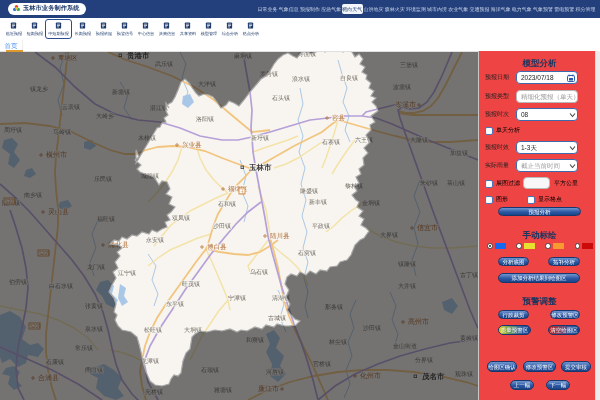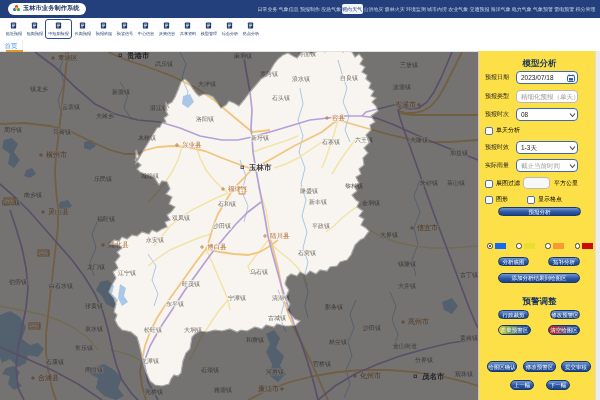--- a/index.html
+++ b/index.html
@@ -10,21 +10,21 @@
 .topmenu .mi.act { background:#f2f5fb; color:#1e3a6b; border-radius:2px; }
 .row2 { position:absolute; left:0; top:18px; width:600px; height:22px; background:#fff; display:flex; align-items:center; padding-left:3px; }
 .r2i { display:flex; flex-direction:column; align-items:center; width:21px; flex:none; }
 .r2i .ic { width:7px; height:7px; margin-bottom:1px; }
 .r2i .tx { font-size:5px; color:#1e3a6b; white-space:nowrap; transform:scale(0.82); }
 .r2i.sel { border:1px solid #2a4d8f; border-radius:3px; width:27px; height:20px; justify-content:center; }
 .tabrow { position:absolute; left:0; top:40px; width:600px; height:12px; background:#fff; border-bottom:1px solid #e0e0e0; }
 .tab1 { position:absolute; left:0; top:0; width:23px; height:11px; background:#fff; border-right:1px solid #eee; text-align:center; font-size:6.5px; color:#4a90f0; line-height:11px; }
 .tabu { position:absolute; left:6px; top:10px; width:17px; height:2px; background:#dd9b2f; }
 #map { position:absolute; left:0; top:52px; }
-.panel { position:absolute; left:478px; top:51px; width:122px; height:349px; background:#fde047; border-left:1px solid #c8c8c8; }
+.panel { position:absolute; left:478px; top:51px; width:122px; height:349px; background:#ef4444; border-left:1px solid #c8c8c8; }
 .ptitle { text-align:center; font-size:8.5px; font-weight:bold; color:#16355f; margin-top:7px; }
 .sect { position:absolute; left:0; width:100%; text-align:center; font-size:8.5px; font-weight:bold; color:#16355f; }
 .frow { position:absolute; left:6px; display:flex; align-items:center; }
 .flab { width:31px; font-size:6px; color:#222; white-space:nowrap; }
 .cb { width:8px; height:8px; border:1px solid #4a74b8; border-radius:2px; background:#fff; margin-right:3px; flex:none; }
 .inp { position:absolute; height:13px; background:#fff; border:1px solid #999; border-radius:4px; font-size:6.5px; line-height:11px; padding-left:4px; white-space:nowrap; overflow:hidden; }
 </style></head><body>
 <div class="topbar">
   <div class="logo">
     <svg width="9" height="9" viewBox="0 0 9 9" style="margin-left:4px;flex:none">
@@ -402,20 +402,21 @@
 <div style="position:absolute;left:75px;top:128px;font-size:6px">平方公里</div>
 <div class="frow" style="top:144px">
       <div class="cb"></div>
       <div style="font-size:6px">图形</div>
     </div>
 <div class="frow" style="left:48px;top:144px">
       <div class="cb"></div>
       <div style="font-size:6px">显示格点</div>
     </div>
 <div style="position:absolute;left:19px;top:156px;width:83px;height:9px;background:linear-gradient(180deg,#7096cf 0%,#2d59a4 55%,#1c4489 100%);border:1px solid #16386e;border-radius:5px;color:#fff;font-size:5.5px;text-align:center;line-height:8px;white-space:nowrap;overflow:hidden">预报分析</div>
+<div class="sect" style="top:179px">手动标绘</div>
 <div style="position:absolute;left:8px;top:192px;width:5.5px;height:5.5px;border:1px solid #444;border-radius:50%;background:#fff"></div>
 <div style="position:absolute;left:9.5px;top:193.6px;width:2.6px;height:2.6px;border-radius:50%;background:#222"></div>
 <div style="position:absolute;left:15.5px;top:191.5px;width:11px;height:6.5px;background:#1269f3"></div>
 <div style="position:absolute;left:37.2px;top:192px;width:5.5px;height:5.5px;border:1px solid #444;border-radius:50%;background:#fff"></div>
 <div style="position:absolute;left:44.7px;top:191.5px;width:11px;height:6.5px;background:#e8e030"></div>
 <div style="position:absolute;left:66.4px;top:192px;width:5.5px;height:5.5px;border:1px solid #444;border-radius:50%;background:#fff"></div>
 <div style="position:absolute;left:73.9px;top:191.5px;width:11px;height:6.5px;background:#f79b31"></div>
 <div style="position:absolute;left:95.6px;top:192px;width:5.5px;height:5.5px;border:1px solid #444;border-radius:50%;background:#fff"></div>
 <div style="position:absolute;left:103.1px;top:191.5px;width:11px;height:6.5px;background:#cb0a0a"></div>
 <div style="position:absolute;left:19px;top:206px;width:31px;height:9px;background:linear-gradient(180deg,#7096cf 0%,#2d59a4 55%,#1c4489 100%);border:1px solid #16386e;border-radius:5px;color:#fff;font-size:5.5px;text-align:center;line-height:8px;white-space:nowrap;overflow:hidden">分析底图</div>

